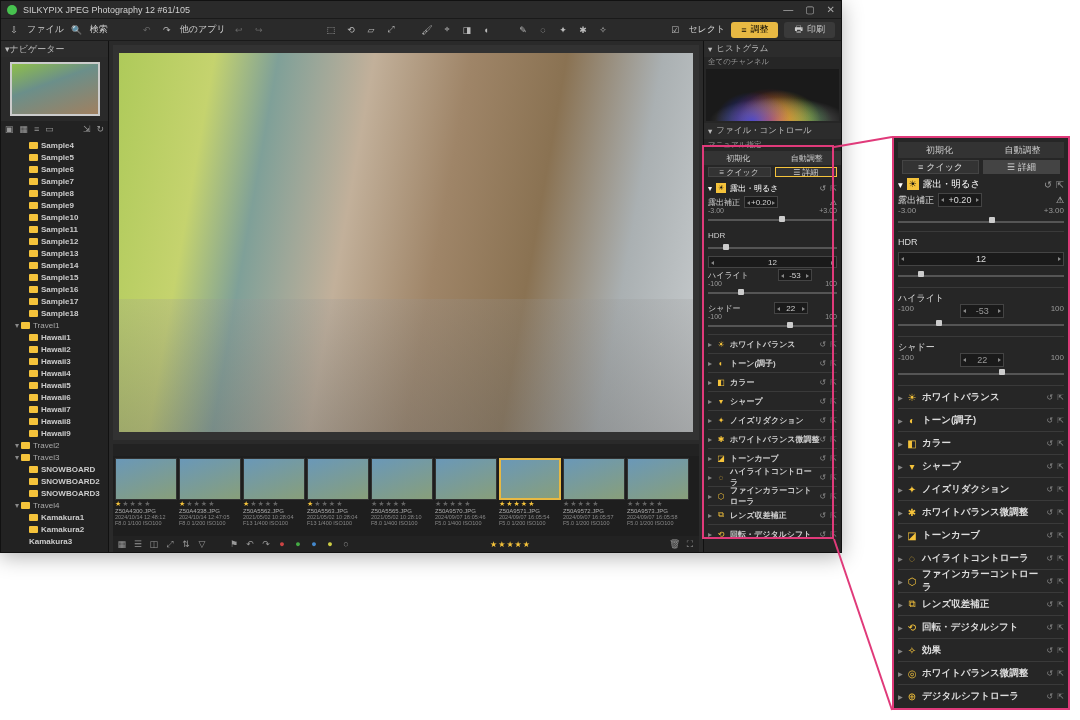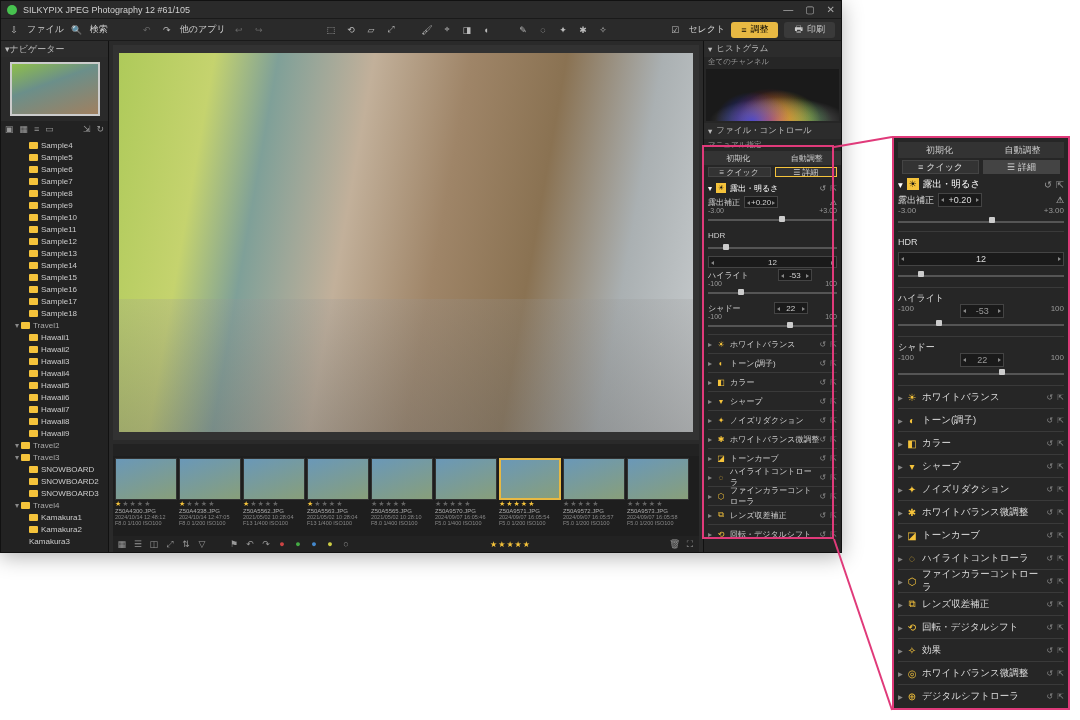--- a/index.html
+++ b/index.html
@@ -42,21 +42,21 @@
   .nav-head { height:16px; font-size:9px; color:#bbb; display:flex; align-items:center; padding:0 4px; background:#2c2c2c;}
   .nav-preview { height:64px; background:#2a2a2a; display:flex; align-items:center; justify-content:center; padding:4px; }
   .nav-preview .thumb { width:90px; height:54px; background:linear-gradient(160deg,#8fbf4a 0%,#6b8f8a 40%,#a08060 100%); border:2px solid #ccc; }
   .nav-btns { height:16px; background:#222; display:flex; align-items:center; gap:6px; padding:0 4px; color:#999;}
   .folder-tree { flex:1; overflow:auto; padding:2px 0; }
   .folder-tree::-webkit-scrollbar { width:8px; } .folder-tree::-webkit-scrollbar-thumb{background:#444;}
   .tree-item { display:flex; align-items:center; height:12px; font-size:8px; color:#ccc; white-space:nowrap; }
   .tree-item .folder-icon { width:9px; height:7px; background:#f5c33b; margin-right:3px; border-radius:1px;}
   .tree-item.group { color:#aaa; }
   .tree-item.group .folder-icon { background:#f5c33b; }
-  .indent1 { padding-left:14px; } .indent2 { padding-left:28px; }
+  .indent1 { padding-left:14px; } .indent2 { padding-left:28px;font-weight:bold; }
 
   
   .center { flex:1; display:flex; flex-direction:column; background:#2a2a2a; min-width:0;}
   .preview { flex:1; background:#323232; margin:4px; position:relative; display:flex; align-items:center; justify-content:center;}
   .preview-img { width:98%; height:96%; background:
     linear-gradient(100deg, #aeca5a 0%, #c5d36e 15%, #7fa098 25%, #c2b09a 40%, #9f8568 55%, #8a7252 70%, #aab0b2 85%, #c8ccce 100%);
     position:relative; overflow:hidden;
   }
   .preview-img::after{ content:""; position:absolute; bottom:0; left:0; right:0; height:35%;
     background:linear-gradient(180deg, rgba(150,150,150,.2), rgba(110,110,110,.4)); }
@@ -109,21 +109,21 @@
   .slider { height:10px; position:relative; margin:1px 0 3px;}
   .slider .track { position:absolute; left:0; right:0; top:4px; height:2px; background:#555;}
   .slider .thumb-dot { position:absolute; top:1px; width:6px;height:6px; background:#ccc; border-radius:1px;}
   .range-labels { display:flex; justify-content:space-between; font-size:7px; color:#999; margin-top:-2px;}
 
   .param-section { border-top:1px solid #3a3a3a; padding:2px 0;}
   .collapsed-row { display:flex; align-items:center; height:14px; font-size:8px;}
   .collapsed-row .chev { width:8px; color:#888;}
   .collapsed-row .ci { width:10px;height:10px;margin-right:4px;display:flex;align-items:center;justify-content:center;font-size:8px;}
   .collapsed-row .ci.y { color:#f5c33b;}
-  .collapsed-row .nm { flex:1; }
+  .collapsed-row .nm { flex:1;font-weight:bold; }
   .collapsed-row .acts { display:flex; gap:4px; color:#888; font-size:8px;}
 
   
   .callout {
     position:absolute; left:892px; top:136px; width:178px; height:574px;
     background:#262626; color:#ddd; font-size:9.5px;
     border:2px solid #e03a7a;
     display:flex; flex-direction:column; padding:4px; overflow:hidden;
   }
   .callout .rp-tabs{height:16px;} .callout .rp-tab{font-size:9px;}

